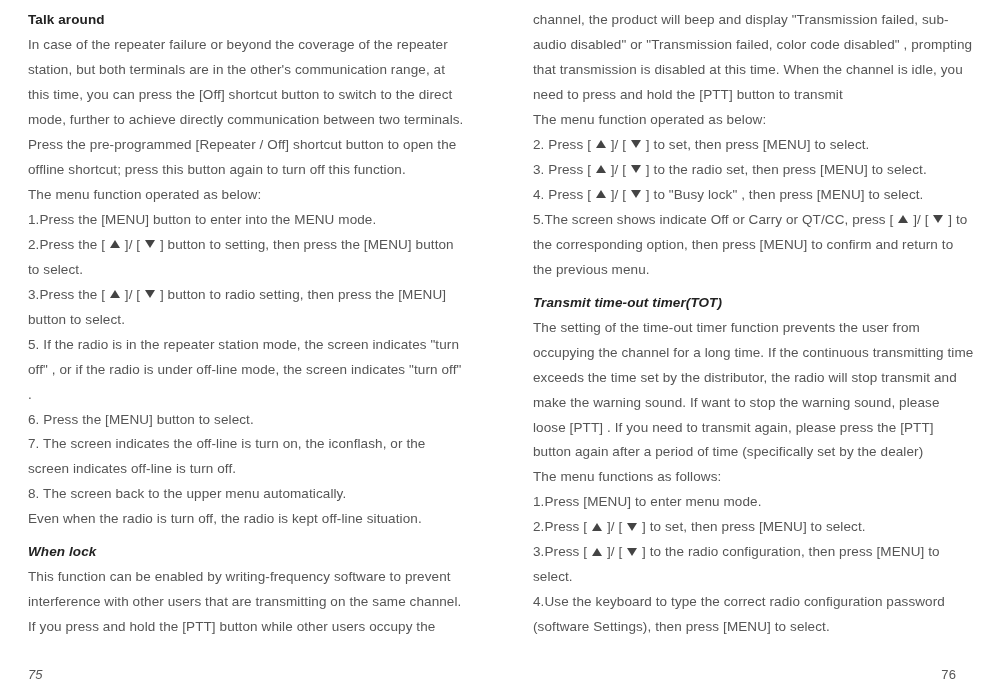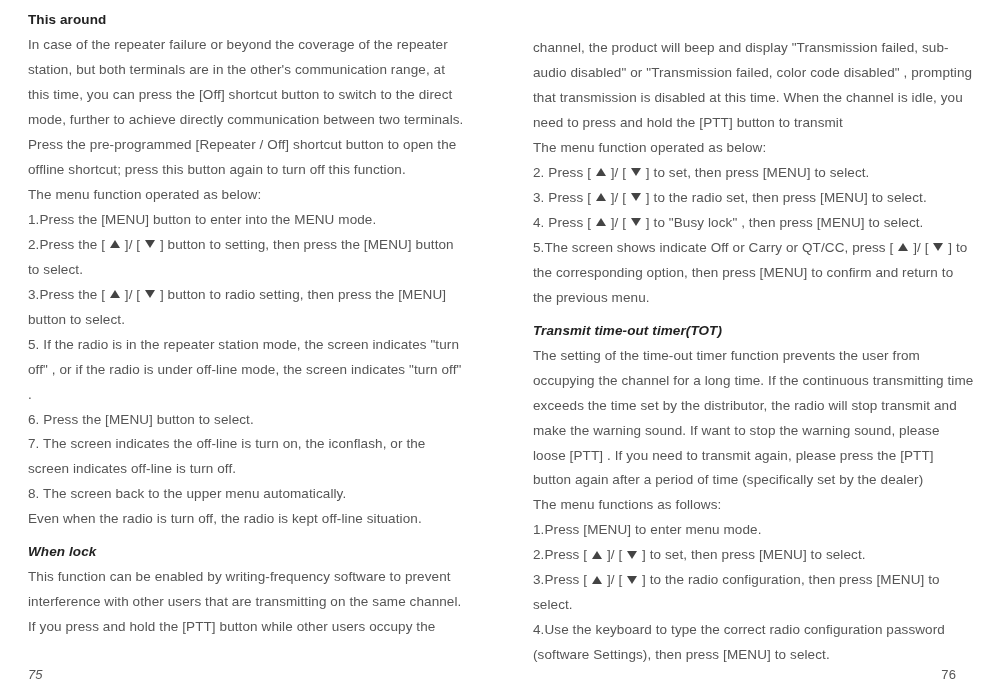--- a/index.html
+++ b/index.html
@@ -15,21 +15,21 @@
     line-height: 1.85;
     letter-spacing: 0.1px;
   }
   .col {
     flex: 1;
     display: flex;
     flex-direction: column;
     position: relative;
   }
   .col-left { padding-right: 32px; }
-  .col-right { padding-left: 32px; margin-top: 28px; }
+  .col-right { padding-left: 32px; }
   .heading {
     font-weight: bold;
     color: #222;
     margin-top: 0;
   }
   .heading.spaced { margin-top: 8px; font-style: italic; }
   .para { color: #555; }
   .page-num {
     position: absolute;
     bottom: -2px;
@@ -46,21 +46,21 @@
     vertical-align: middle;
     margin: 0 1px 2px 1px;
   }
   .up { border-bottom: 8px solid #444; }
   .down { border-top: 8px solid #444; }
 </style>
 </head>
 <body>
 
 <div class="col col-left">
-  <div class="heading">This around</div>
+  <div class="heading">Talk around</div>
   <div class="para">In case of the repeater failure or beyond the coverage of the repeater station, but both terminals are in the other's communication range, at this time, you can press the [Off] shortcut button to switch to the direct mode, further to achieve directly communication between  two terminals.</div>
   <div class="para">Press the pre-programmed [Repeater / Off] shortcut button to open the offline shortcut; press this button again to turn off this function.</div>
   <div class="para">The menu function operated as below:</div>
   <div class="para">1.Press the [MENU] button to enter into the MENU mode.</div>
   <div class="para"><span>2.Press the [ </span><span class="tri up"></span><span> ]/ [ </span><span class="tri down"></span><span> ] button to setting, then press the [MENU] button to select.</span></div>
   <div class="para"><span>3.Press the [ </span><span class="tri up"></span><span> ]/ [ </span><span class="tri down"></span><span> ] button to radio setting, then press the [MENU] button to select.</span></div>
   <div class="para">5. If the radio is in the repeater station mode, the screen indicates "turn off"  , or if the radio is under off-line mode, the screen indicates "turn off"  .</div>
   <div class="para">6. Press the [MENU] button to select.</div>
   <div class="para">7. The screen indicates the off-line is turn on, the iconflash, or the screen indicates off-line is turn off.</div>
   <div class="para">8. The screen back to the upper menu automatically.</div>

